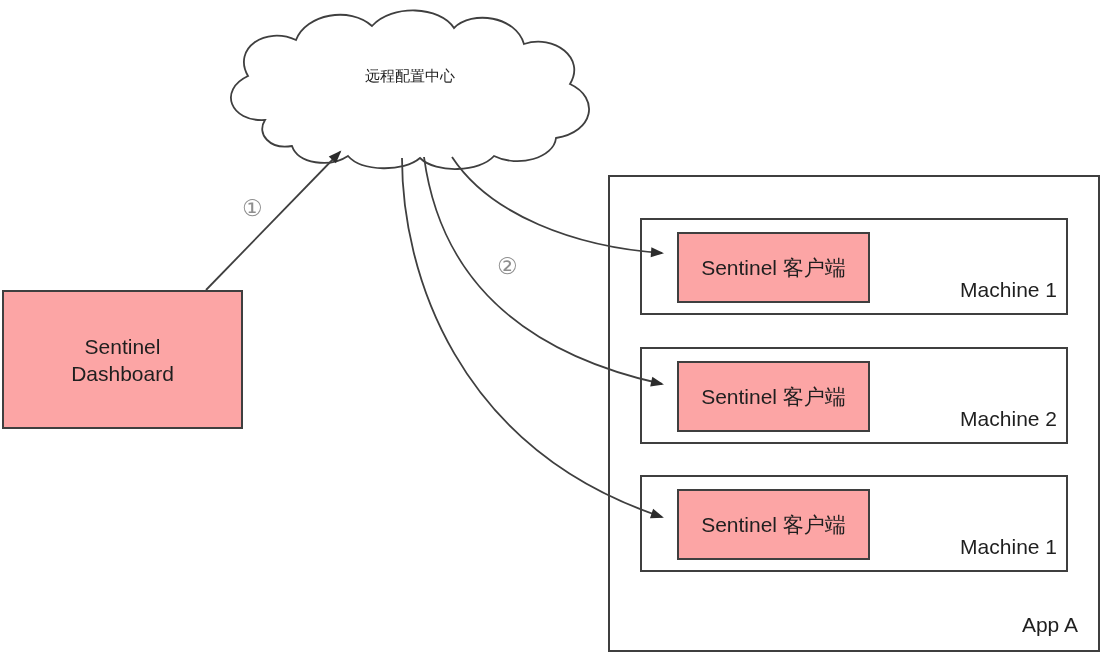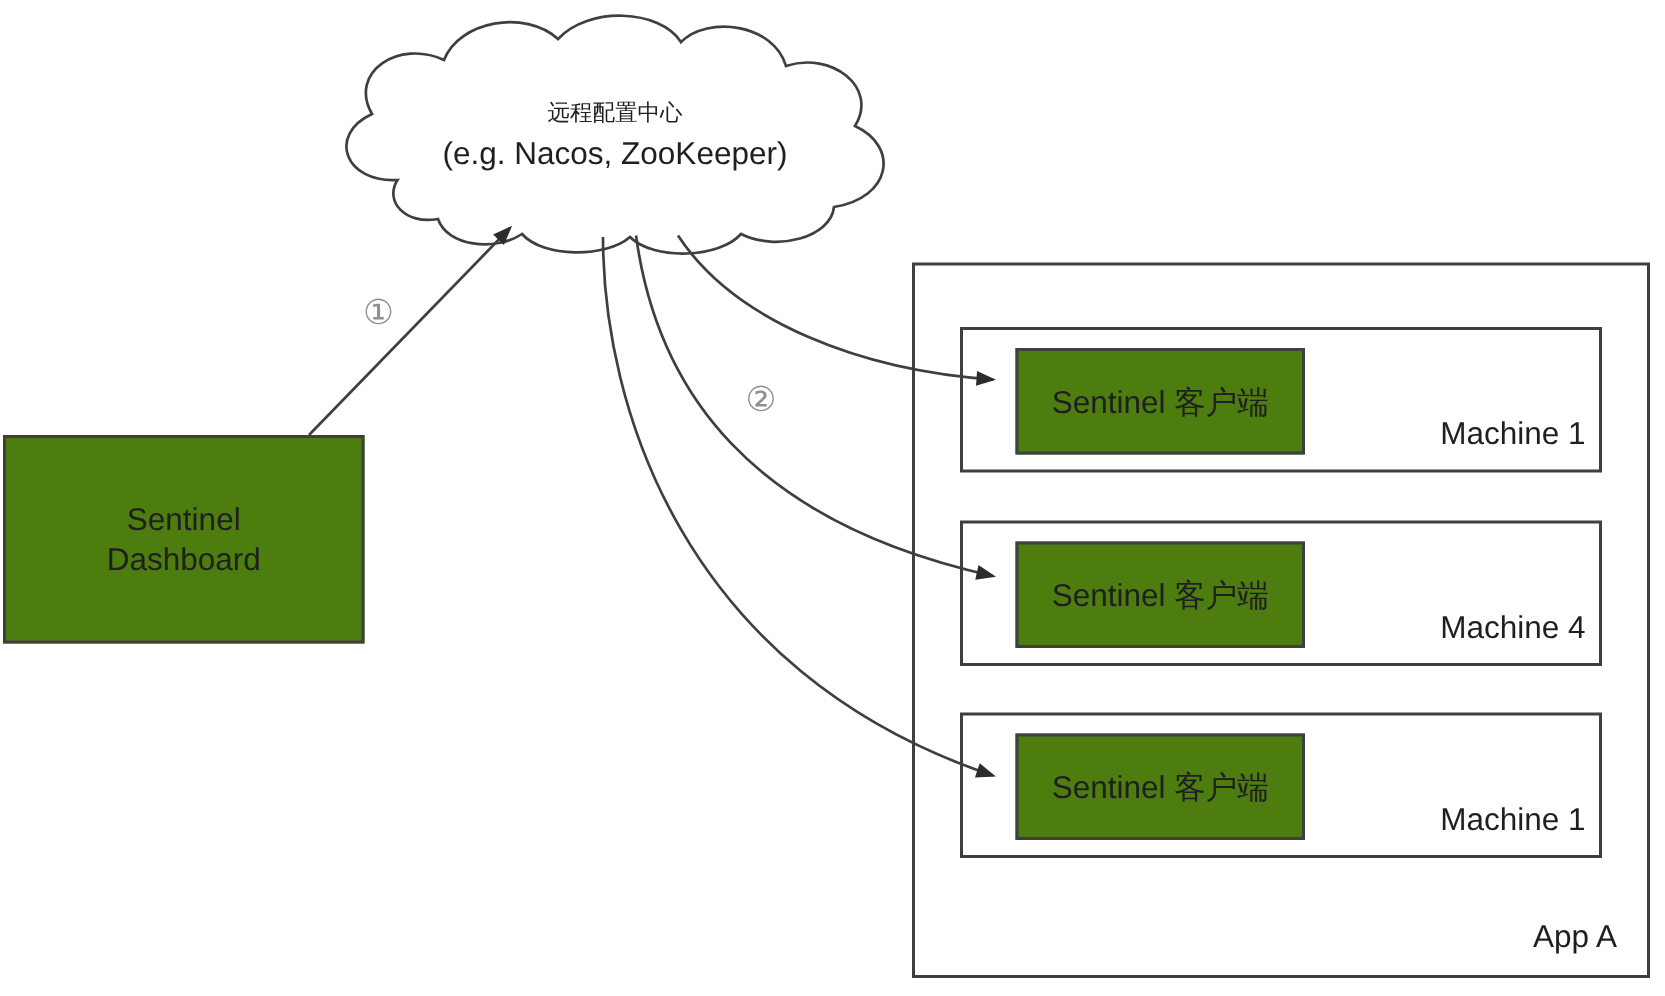--- a/index.html
+++ b/index.html
@@ -18,21 +18,21 @@
   }
   .svg-layer {
     position: absolute;
     left: 0; top: 0;
     width: 1110px;
     height: 664px;
   }
   .box {
     position: absolute;
     border: 2px solid #3f3f3f;
-    background: #4d7c0f;
+    background: #fca5a5;
     box-sizing: border-box;
   }
   .dashboard-box {
     left: 2px; top: 290px;
     width: 241px; height: 139px;
     display: flex;
     align-items: center;
     justify-content: center;
     text-align: center;
     font-size: 21px;
@@ -119,21 +119,20 @@
 
     <path d="M 206,290 L 340,152" fill="none" stroke="#3f3f3f" stroke-width="1.8" marker-end="url(#arrow)"></path>
 
     <path d="M 452,157 C 490,215 575,247 662,253" fill="none" stroke="#3f3f3f" stroke-width="1.8" marker-end="url(#arrow)"></path>
     <path d="M 424,157 C 438,260 500,348 662,384" fill="none" stroke="#3f3f3f" stroke-width="1.8" marker-end="url(#arrow)"></path>
     <path d="M 402,158 C 402,270 455,448 662,517" fill="none" stroke="#3f3f3f" stroke-width="1.8" marker-end="url(#arrow)"></path>
   </svg>
 
   <div class="cloud-text">
     <div class="cloud-title">远程配置中心</div>
-    <div class="cloud-subtitle">(e.g. Nacos, ZooKeeper)</div>
   </div>
 
   <span class="step-badge step-1">①</span>
   <span class="step-badge step-2">②</span>
 
   <div class="box app-box">
     <span class="app-label">App A</span>
   </div>
 
   <div class="box dashboard-box">
@@ -142,21 +141,21 @@
   </div>
 
   <div class="box machine-box machine-1">
     <span class="machine-label">Machine 1</span>
   </div>
   <div class="box client-box client-1">
     <span>Sentinel 客户端</span>
   </div>
 
   <div class="box machine-box machine-2">
-    <span class="machine-label">Machine 4</span>
+    <span class="machine-label">Machine 2</span>
   </div>
   <div class="box client-box client-2">
     <span>Sentinel 客户端</span>
   </div>
 
   <div class="box machine-box machine-3">
     <span class="machine-label">Machine 1</span>
   </div>
   <div class="box client-box client-3">
     <span>Sentinel 客户端</span>

